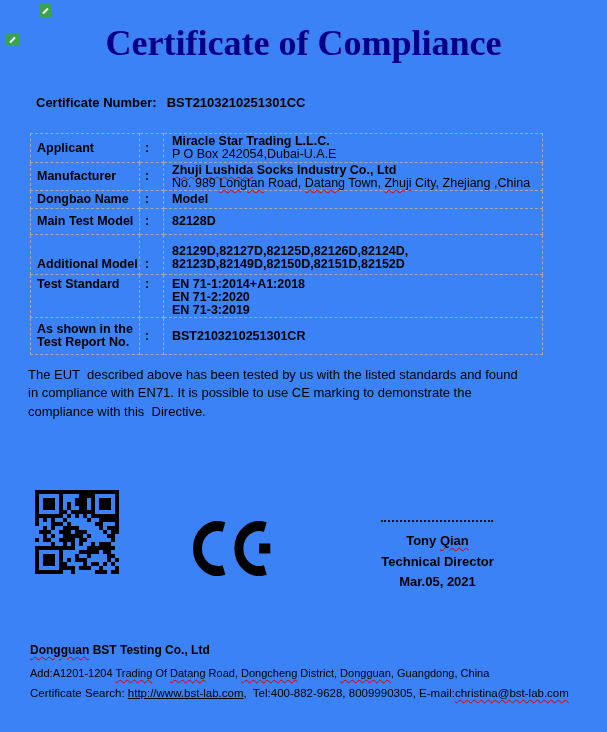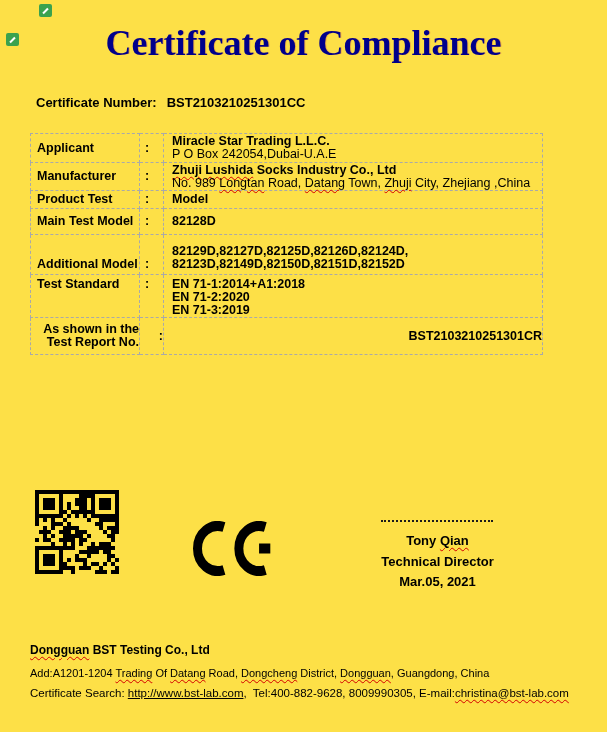--- a/index.html
+++ b/index.html
@@ -1,16 +1,16 @@
 <!DOCTYPE html>
 <html><head>
 <meta charset="utf-8">
 <style>
   html,body{margin:0;padding:0;background:#fff;}
-  #page{position:relative;width:607px;height:732px;background:#fde047;overflow:hidden;
+  #page{position:relative;width:607px;height:732px;background:#3b82f6;overflow:hidden;
         font-family:"Liberation Sans",sans-serif;color:#000;}
 
   
   .gmark{position:absolute;width:13px;height:13px;background:#3ba24e;border-radius:2px;}
   .gmark::after{content:"";position:absolute;left:3px;top:5.5px;width:7px;height:2px;background:#fff;transform:rotate(-45deg);}
 
   
   #title{position:absolute;left:0;top:22px;width:607px;text-align:center;
          font-family:"Liberation Serif",serif;font-weight:bold;font-size:36px;
          color:#00008b;letter-spacing:0px;white-space:pre;
@@ -22,21 +22,21 @@
 
   
   table#ctable{position:absolute;left:30px;top:133px;width:513px;border-collapse:collapse;
                font-size:12.5px;line-height:13px;}
   #ctable td{border:1px dashed #a9a9a9;padding:0;vertical-align:middle;}
   #ctable td.lbl{width:102px;font-weight:bold;padding-left:6px;white-space:nowrap;}
   #ctable td.cln{width:18px;font-weight:bold;padding-left:5px;}
   #ctable td.val{padding-left:8px;}
   #ctable tr.r0{height:29px;} #ctable tr.r1{height:28px;} #ctable tr.r2{height:18px;}
   #ctable tr.r3{height:26px;} #ctable tr.r4{height:40px;} #ctable tr.r5{height:39px;}
-  #ctable tr.r6{height:37px;text-align:right;}
+  #ctable tr.r6{height:37px;}
   #ctable tr.r4 td{vertical-align:bottom;padding-bottom:3px;}
   #ctable tr.r5 td{vertical-align:top;padding-top:3px;}
   #ctable tr.r6 td.lbl{white-space:normal;line-height:13.5px;}
   .b{font-weight:bold;}
   .segline{white-space:pre-wrap;}
   .sq{text-decoration:underline;text-decoration-style:wavy;text-decoration-color:#d40000;
       text-decoration-thickness:1px;text-underline-offset:2px;}
   .u{text-decoration:underline;}
 
   
@@ -79,21 +79,21 @@
     </tr>
     <tr class="r1">
       <td class="lbl">Manufacturer</td>
       <td class="cln">:</td>
       <td class="val">
         <div class="b segline"><span class="sq">Zhuji</span><span> </span><span class="sq">Lushida</span><span> Socks Industry Co., Ltd</span></div>
         <div class="segline"><span>No. 989 </span><span class="sq">Longtan</span><span> Road, </span><span class="sq">Datang</span><span> Town, </span><span class="sq">Zhuji</span><span> City, Zhejiang ,China</span></div>
       </td>
     </tr>
     <tr class="r2">
-      <td class="lbl">Product Test</td>
+      <td class="lbl">Dongbao Name</td>
       <td class="cln">:</td>
       <td class="val">
         <div class="b">Model</div>
       </td>
     </tr>
     <tr class="r3">
       <td class="lbl">Main Test Model</td>
       <td class="cln">:</td>
       <td class="val">
         <div class="b">82128D</div>
@@ -119,20 +119,25 @@
     <tr class="r6">
       <td class="lbl">As shown in the Test Report No.</td>
       <td class="cln">:</td>
       <td class="val">
         <div class="b">BST2103210251301CR</div>
       </td>
     </tr>
   </tbody>
     </table>
 
+  <div id="statement">
+    <div>The EUT  described above has been tested by us with the listed standards and found</div>
+    <div>in compliance with EN71. It is possible to use CE marking to demonstrate the</div>
+    <div>compliance with this  Directive.</div>
+  </div>
 
   <div id="qr"><svg width="84" height="84">
         <rect x="0" y="0" width="4" height="4"></rect>
         <rect x="4" y="0" width="4" height="4"></rect>
         <rect x="8" y="0" width="4" height="4"></rect>
         <rect x="12" y="0" width="4" height="4"></rect>
         <rect x="16" y="0" width="4" height="4"></rect>
         <rect x="20" y="0" width="4" height="4"></rect>
         <rect x="24" y="0" width="4" height="4"></rect>
         <rect x="28" y="0" width="4" height="4"></rect>

